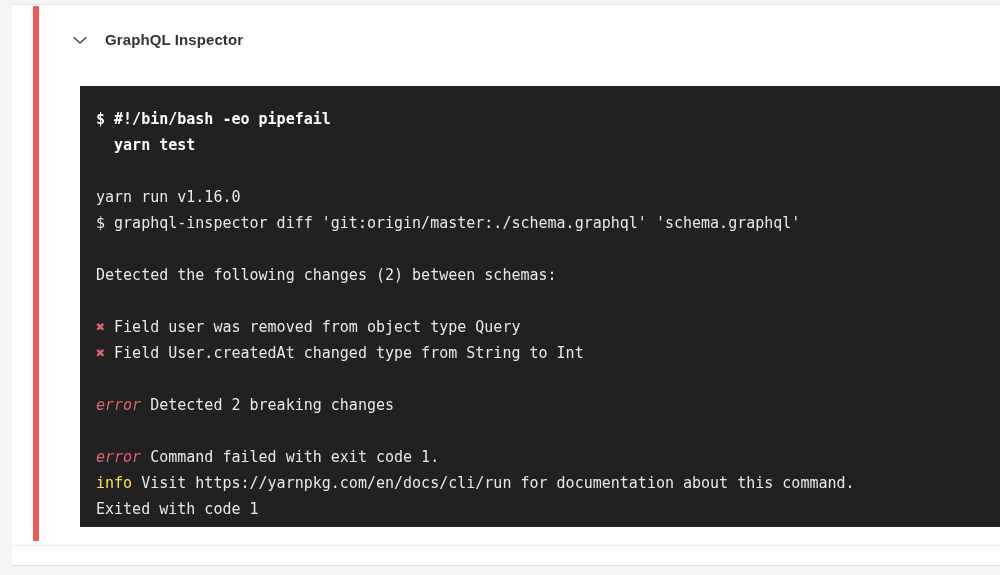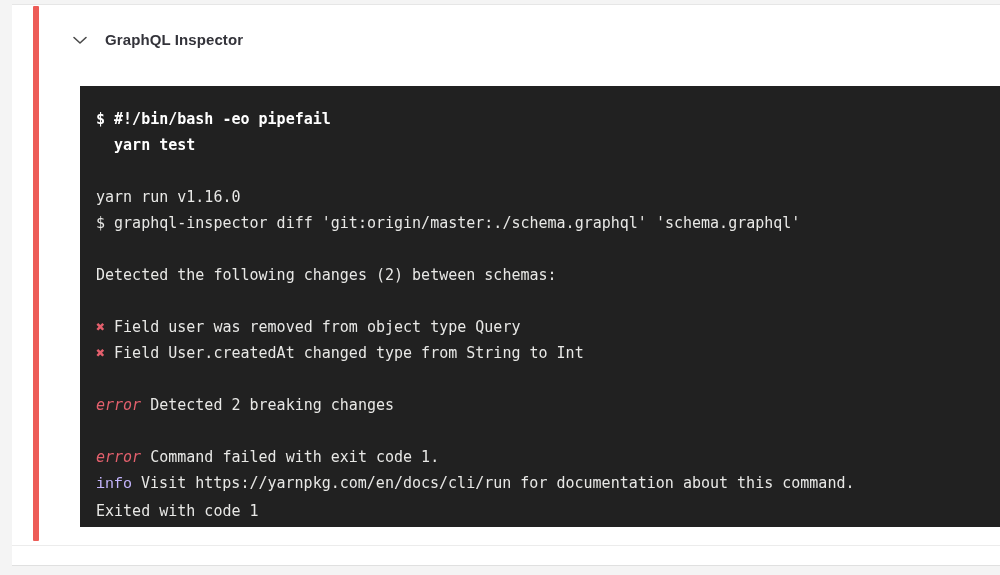--- a/index.html
+++ b/index.html
@@ -112,22 +112,21 @@
   }
   .bold {
     font-weight: bold;
     color: #ffffff;
   }
   .kw-error {
     color: #e4606d;
     font-style: italic;
   }
   .kw-info {
-    color: #c4b5fd;
-    font-family: Liberation Mono, monospace;
+    color: #fde047;
   }
   .mark-fail {
     color: #e4606d;
     font-weight: bold;
   }
 
   
   .step-divider {
     position: absolute;
     left: 0;

